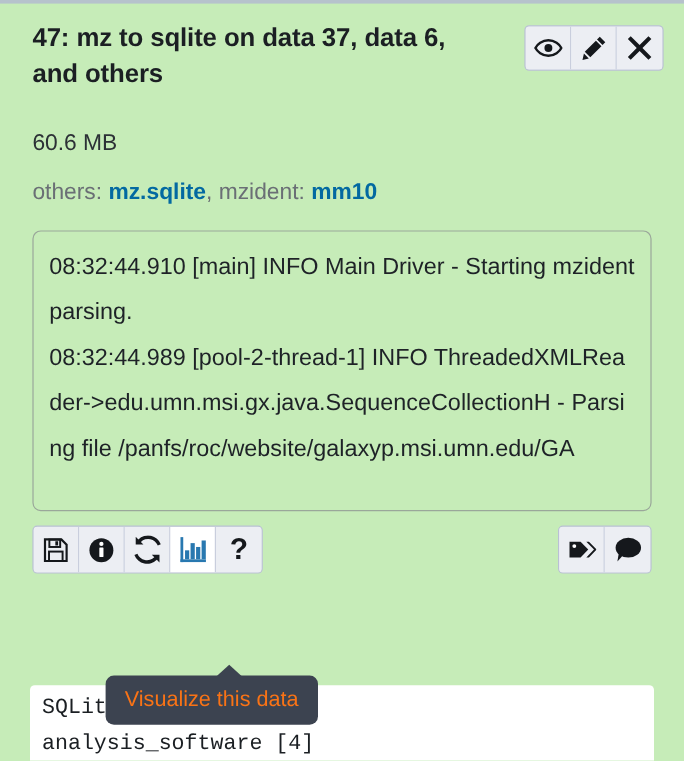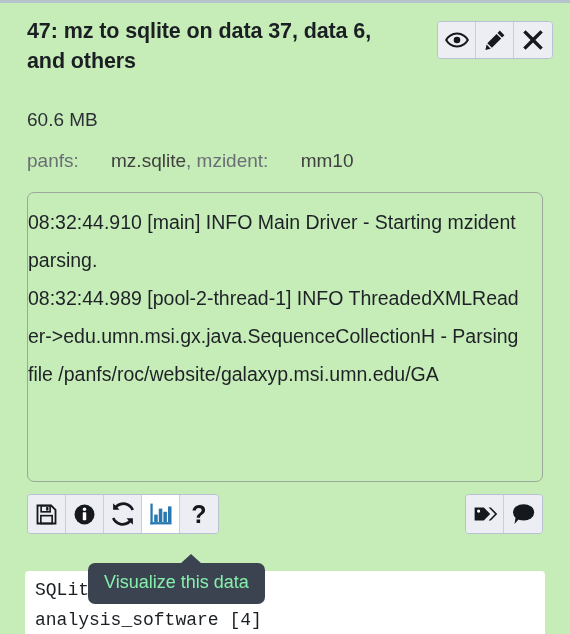--- a/index.html
+++ b/index.html
@@ -79,29 +79,29 @@
     color: #2c3136;
     margin: 12px 0 0 0;
     line-height: 1.4;
   }
   .ds-format {
     font-size: 19px;
     color: #6a6f75;
     margin: 14px 0 0 0;
     line-height: 1.4;
   }
-  .ds-format b { color: #404040; font-weight: normal; margin-left: 27px; }
+  .ds-format b { color: #0369a1; font-weight: bold; }
 
   
   .ds-blurb {
     margin: 18px 27px 0 27px;
     border: 1px solid #9aa79a;
     border-radius: 7px;
-    padding: 10px 13px 12px 0;
-    height: 290px;
+    padding: 10px 13px 12px 13px;
+    height: 234px;
     overflow: hidden;
     background: #c6ecb8;
   }
   .ds-blurb-text {
     font-size: 19.5px;
     line-height: 1.95;
     color: #1e2227;
     white-space: pre-wrap;
     word-break: break-all;
     margin: 0;
@@ -146,21 +146,21 @@
     line-height: 1;
     font-family: "Liberation Sans", sans-serif;
   }
 
   
   .tooltip {
     position: absolute;
     left: 88px;
     top: 560px;
     background: #3c4350;
-    color: #86efac;
+    color: #f97316;
     font-size: 18px;
     padding: 9px 16px 10px 16px;
     border-radius: 7px;
     white-space: nowrap;
     z-index: 30;
     line-height: 1.2;
   }
   .tooltip .tip-arrow {
     position: absolute;
     top: -9px;
@@ -228,21 +228,21 @@
             <path d="M4.6 2.2L12 9.6l7.4-7.4 2.4 2.4L14.4 12l7.4 7.4-2.4 2.4L12 14.4l-7.4 7.4-2.4-2.4L9.6 12 2.2 4.6z" fill="#15181c"></path>
           </svg>
         </span>
       </button>
 
     </div>
   </div>
 
   <div class="ds-meta">
     <div class="ds-size">60.6 MB</div>
-    <div class="ds-format"><span>panfs: </span><b>mz.sqlite</b><span>, mzident: </span><b>mm10</b></div>
+    <div class="ds-format"><span>others: </span><b>mz.sqlite</b><span>, mzident: </span><b>mm10</b></div>
   </div>
 
   <div class="ds-blurb">
     <div class="ds-blurb-text">08:32:44.910 [main] INFO Main Driver - Starting mzident parsing.
 08:32:44.989 [pool-2-thread-1] INFO ThreadedXMLReader-&gt;edu.umn.msi.gx.java.SequenceCollectionH - Parsing file /panfs/roc/website/galaxyp.msi.umn.edu/GA</div>
   </div>
 
   <div class="ds-actions">
 
     <div class="btn-group left">

